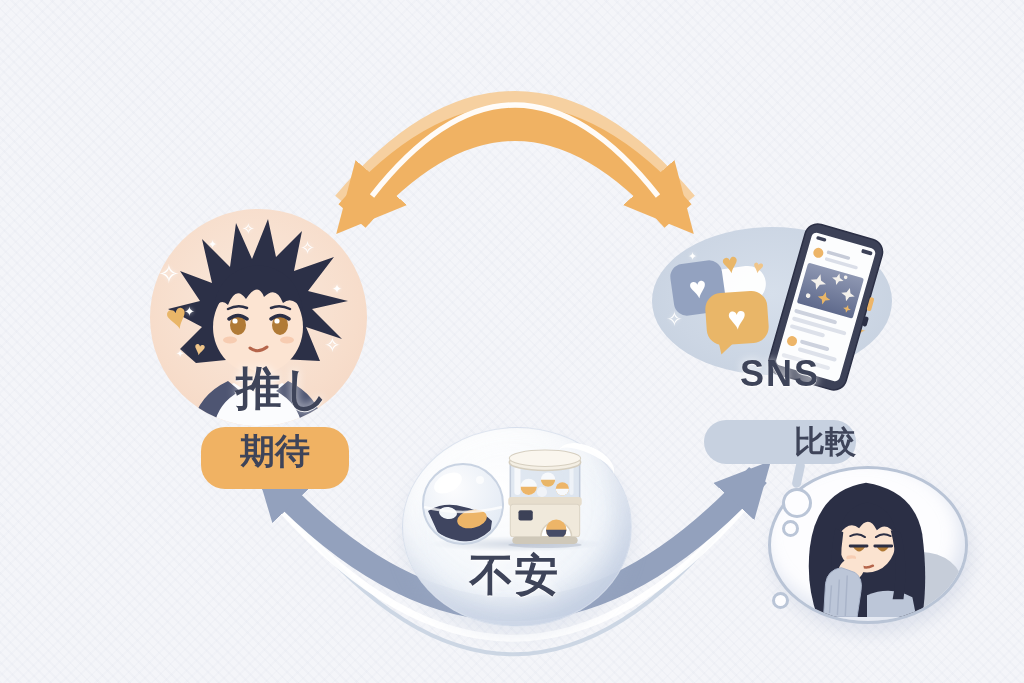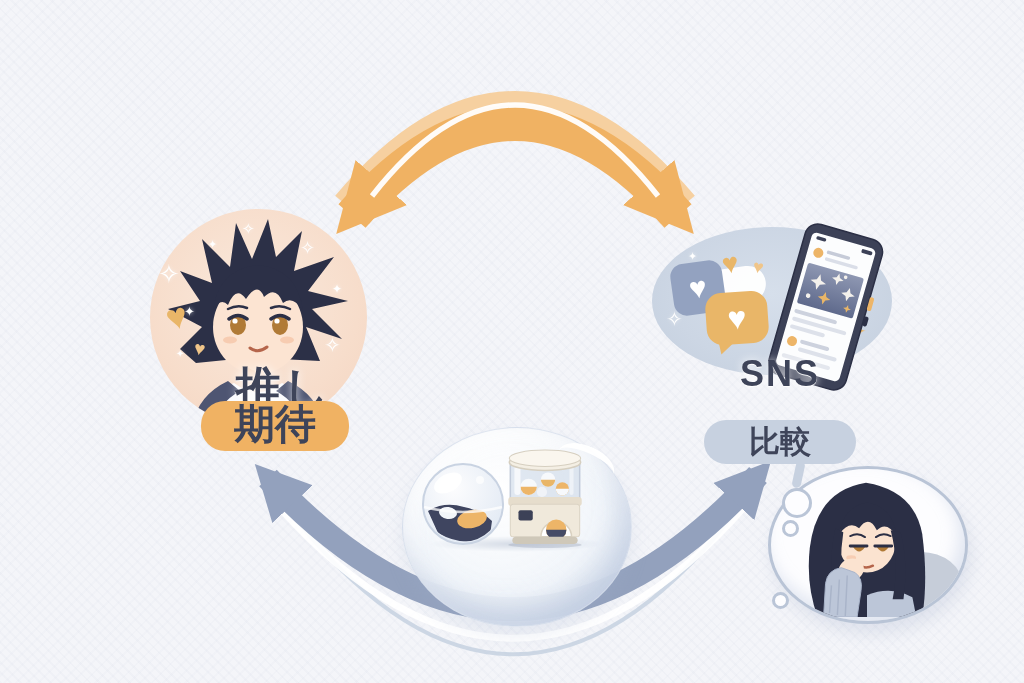--- a/index.html
+++ b/index.html
@@ -19,21 +19,21 @@
   .node-label{
     position:absolute;z-index:6;text-align:center;font-weight:700;color:#3e4459;
     text-shadow:0 1px 0 rgba(255,255,255,.85),0 0 10px rgba(255,255,255,.9);
     letter-spacing:1px;
   }
   .badge{
     position:absolute;z-index:6;text-align:center;font-weight:700;color:#3e4459;
     border-radius:24px;
   }
   .badge-orange{background:#f0b263;}
-  .badge-blue{background:#c7d1e0;}
+  .badge-blue{background:#c7d1e0;text-align:right;}
   .badge-tail{position:absolute;z-index:5;width:9px;height:27px;background:#c7d1e0;border-radius:5px;transform:rotate(12deg);}
 
   
   .oshi-circle{
     left:150px;top:209px;width:217px;height:217px;border-radius:50%;overflow:hidden;z-index:2;
     background:radial-gradient(circle at 48% 42%, #fae9dc 0%, #f7ddcb 62%, #f3d4c0 100%);
   }
   
   .sns-ellipse{
     left:652px;top:227px;width:240px;height:148px;border-radius:50%;z-index:2;
@@ -150,21 +150,21 @@
       <path d="M97,158 L97,174 Q108,180 119,174 L119,158 Q108,166 97,158 Z" fill="#f7d9c2"></path>
 
       <path d="M52,217 Q58,184 84,174 Q108,192 132,174 Q158,184 164,217 Z" fill="#fbfcfe"></path>
 
       <path d="M42,217 Q48,186 78,172 L90,182 Q68,194 64,217 Z" fill="#4e5572"></path>
       <path d="M174,217 Q168,186 138,172 L126,182 Q148,194 152,217 Z" fill="#4e5572"></path>
     </svg>
   </div>
 
   <div class="node-label" style="left:203px;top:362px;width:160px;height:52px;line-height:52px;font-size:46px;">推し</div>
-  <div class="badge badge-orange" style="left:201px;top:401px;width:148px;height:50px;line-height:47px;font-size:41px;">期待</div>
+  <div class="badge badge-orange" style="left:201px;top:427px;width:148px;height:62px;line-height:47px;font-size:35px;">期待</div>
 
   <div class="abs sns-ellipse">
     <span class="sp sp-white" style="left:14px;top:82px;font-size:20px;">✧</span>
     <span class="sp sp-white" style="left:36px;top:24px;font-size:11px;">✦</span>
     <span class="sp sp-white" style="left:206px;top:56px;font-size:16px;">✧</span>
     <span class="sp sp-orange" style="left:198px;top:94px;font-size:20px;">✦</span>
     <span class="sp sp-orange" style="left:214px;top:28px;font-size:11px;">✦</span>
   </div>
 
   <div class="abs white-blob"></div>
@@ -261,20 +261,21 @@
     <ellipse cx="46" cy="12" rx="35" ry="8" fill="#faf6ee" stroke="#d6cfc0" stroke-width="1"></ellipse>
     <rect x="10" y="50" width="72" height="9" rx="3" fill="#e6ddcc"></rect>
     <rect x="12" y="57" width="68" height="32" rx="3" fill="#f0e9db" stroke="#dcd4c4" stroke-width="1"></rect>
     <rect x="20" y="63" width="14" height="10" rx="2" fill="#3c4157"></rect>
     <path d="M42,89 A15,15 0 0 1 72,89 Z" fill="#ffffff" stroke="#d9d1c1" stroke-width="1.5"></path>
     <circle cx="57" cy="82" r="10" fill="#edb568"></circle>
     <path d="M47,82 A10,10 0 0 0 67,82 Z" fill="#454b66"></path>
     <rect x="14" y="89" width="64" height="7" rx="3.5" fill="#cfc8b9"></rect>
   </svg>
 
+  <div class="node-label" style="left:432px;top:549px;width:165px;height:52px;line-height:52px;font-size:44px;z-index:5;">不安</div>
 
   <div class="abs girl-bubble">
     <svg width="190" height="148" viewBox="0 0 190 150">
       <ellipse cx="151" cy="118" rx="42" ry="34" fill="#c6cdd9"></ellipse>
       <path d="M95,14 Q45,22 38,80 Q34,118 46,150 L152,150 Q158,112 152,66 Q144,22 95,14 Z" fill="#2b2f45"></path>
       <path d="M96,150 L96,128 Q120,118 142,130 L146,150 Z" fill="#bcc6d8"></path>
       <ellipse cx="96" cy="74" rx="29" ry="31" fill="#fbe3d0"></ellipse>
       <path d="M68,66 Q72,38 96,34 Q122,38 126,68 Q116,52 106,62 Q98,46 88,60 Q78,52 68,66 Z" fill="#2b2f45"></path>
       <path d="M64,60 Q56,96 63,130 L73,130 Q67,96 72,64 Z" fill="#2b2f45"></path>
       <path d="M120,62 Q129,96 122,132 L133,132 Q138,94 130,64 Z" fill="#2b2f45"></path>

